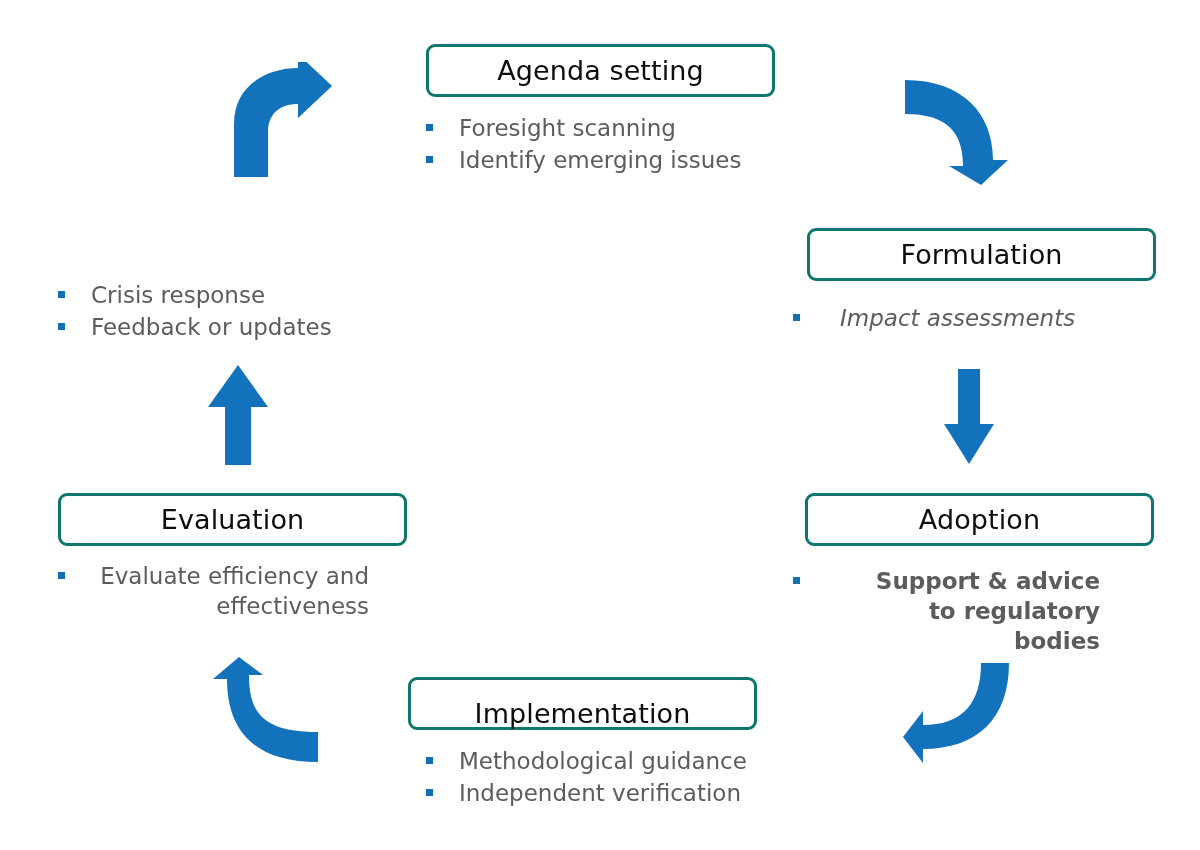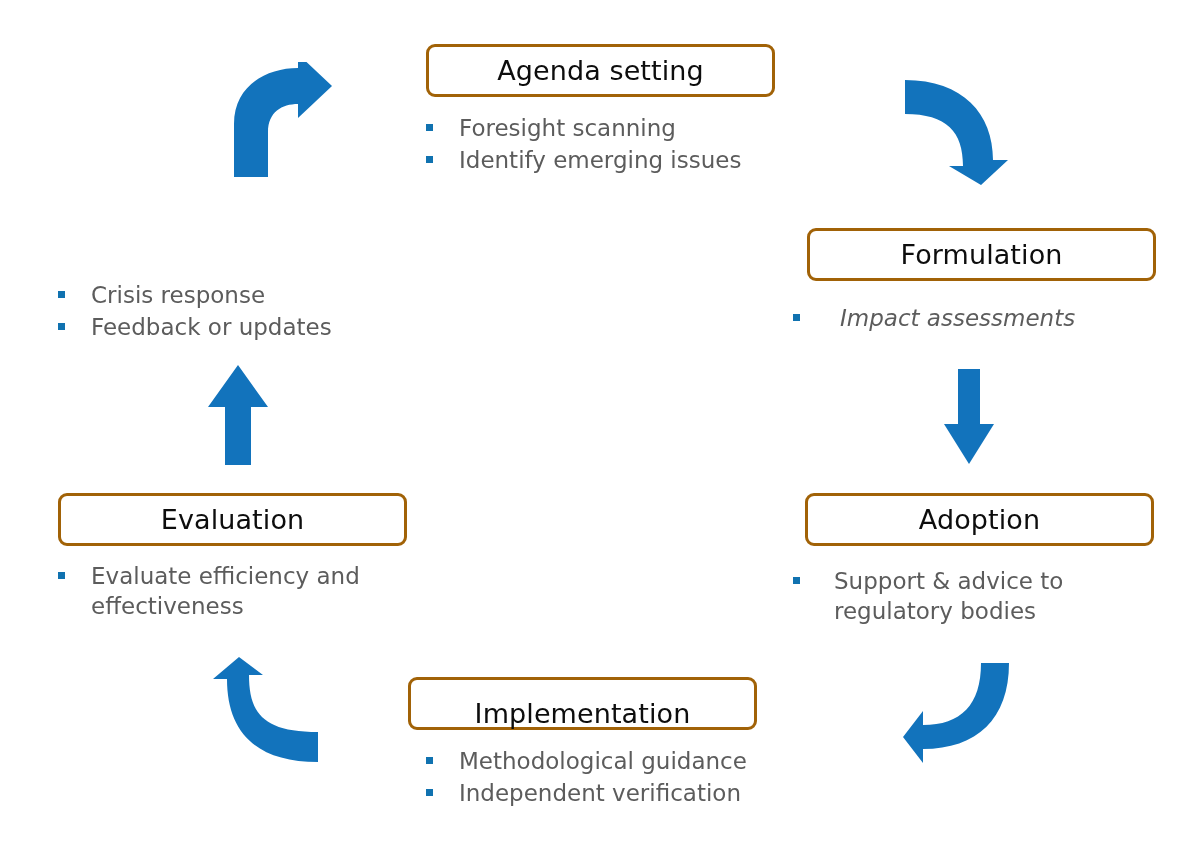--- a/index.html
+++ b/index.html
@@ -17,21 +17,21 @@
     background: #ffffff;
     overflow: hidden;
   }
 
   
   .stage-box {
     position: absolute;
     box-sizing: border-box;
     width: 349px;
     height: 53px;
-    border: 3px solid #a16207;
+    border: 3px solid #0f766e;
     border-radius: 9px;
     background: #ffffff;
     display: flex;
     align-items: center;
     justify-content: center;
   }
   .stage-title {
     font-family: "DejaVu Sans", sans-serif;
     font-size: 27px;
     font-weight: 400;
@@ -39,20 +39,21 @@
     line-height: 1;
     white-space: nowrap;
     letter-spacing: 0.1px;
   }
 
   
   .bullets {
     position: absolute;
     width: 349px;
     box-sizing: border-box;
+    text-align: right;
   }
   .bullet-row {
     display: flex;
     align-items: flex-start;
     margin-bottom: 2px;
   }
   .bullet-marker {
     flex: 0 0 auto;
     width: 7px;
     height: 7px;
@@ -101,21 +102,21 @@
       <span class="bullet-text" style="margin-left:14px;font-style:italic;">Impact assessments</span>
     </div>
   </div>
 
   <div class="stage-box" style="left:793px; top:493px;margin-left:12px;">
     <span class="stage-title">Adoption</span>
   </div>
   <div class="bullets" style="left:793px; top:566px;">
     <div class="bullet-row">
       <span class="bullet-marker"></span>
-      <span class="bullet-text" style="margin-left:8px; max-width:245px;">Support &amp; advice to regulatory bodies</span>
+      <span class="bullet-text" style="margin-left:29px; max-width:245px;font-weight:bold;">Support &amp; advice to regulatory bodies</span>
     </div>
   </div>
 
   <div class="stage-box" style="left:408px; top:677px;align-items:flex-end;">
     <span class="stage-title">Implementation</span>
   </div>
   <div class="bullets" style="left:426px; top:746px;">
     <div class="bullet-row">
       <span class="bullet-marker"></span>
       <span class="bullet-text">Methodological guidance</span>

